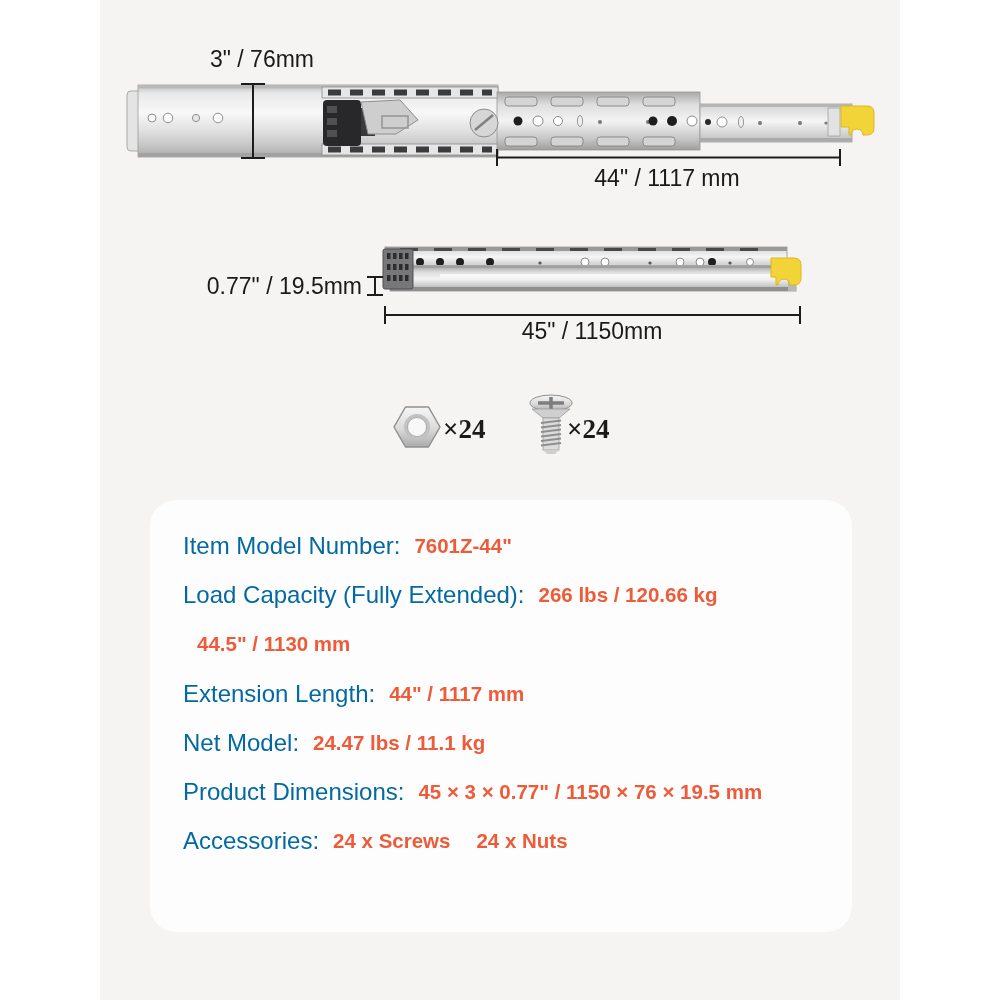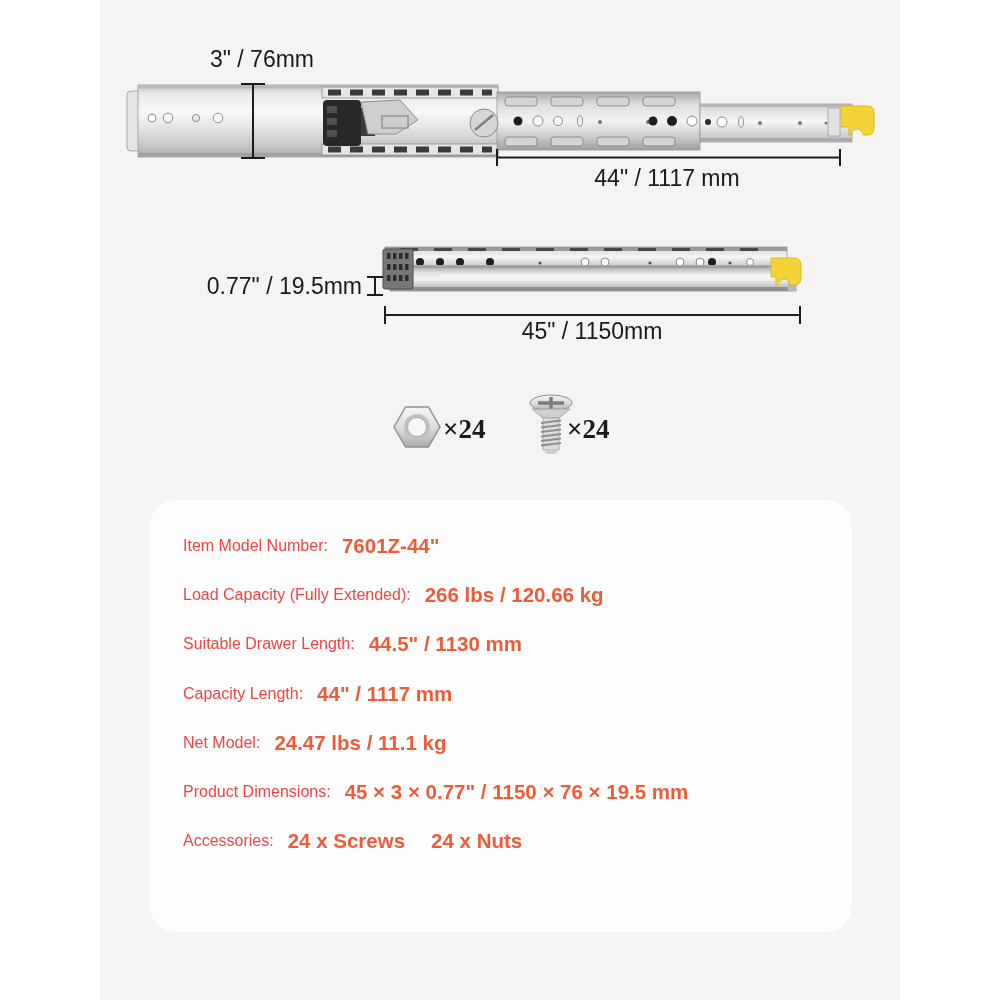--- a/index.html
+++ b/index.html
@@ -7,21 +7,21 @@
           font-family:"Liberation Sans",sans-serif;color:#1c1c1c;}
   .panel{position:absolute;left:100px;top:0;width:800px;height:1000px;background:#f5f4f2;}
   .abs{position:absolute;}
   .dim-label{position:absolute;font-size:23px;font-weight:500;color:#1a1a1a;white-space:nowrap;}
   .center{text-align:center;}
   .right{text-align:right;}
   .count-label{position:absolute;font-size:27px;font-weight:600;color:#1a1a1a;white-space:nowrap;font-family:Liberation Serif, serif;}
   .spec-card{position:absolute;left:150px;top:500px;width:702px;height:432px;background:#fdfdfd;border-radius:26px;}
   .spec-rows{position:absolute;left:33px;top:21px;right:20px;}
   .spec-row{height:49.3px;display:flex;align-items:center;white-space:nowrap;}
-  .spec-label{font-size:16px;font-weight:400;color:#ef4444;}
+  .spec-label{font-size:24px;font-weight:400;color:#0369a1;}
   .spec-value{font-size:20.5px;font-weight:700;color:#ed5b39;margin-left:14px;}
   .spec-value + .spec-value{margin-left:26px;}
   svg{display:block;}
 </style>
 </head>
 <body>
 
 <div class="canvas">
   <div class="panel"></div>
 
@@ -264,25 +264,24 @@
     <div class="spec-rows">
       <div class="spec-row">
         <span class="spec-label">Item Model Number:</span>
         <span class="spec-value">7601Z-44"</span>
       </div>
       <div class="spec-row">
         <span class="spec-label">Load Capacity (Fully Extended):</span>
         <span class="spec-value">266 lbs / 120.66 kg</span>
       </div>
       <div class="spec-row">
-        <span class="spec-label">Suitable Drawer Length:</span>
         <span class="spec-value">44.5" / 1130 mm</span>
       </div>
       <div class="spec-row">
-        <span class="spec-label">Capacity Length:</span>
+        <span class="spec-label">Extension Length:</span>
         <span class="spec-value">44" / 1117 mm</span>
       </div>
       <div class="spec-row">
         <span class="spec-label">Net Model:</span>
         <span class="spec-value">24.47 lbs / 11.1 kg</span>
       </div>
       <div class="spec-row">
         <span class="spec-label">Product Dimensions:</span>
         <span class="spec-value">45 × 3 × 0.77" / 1150 × 76 × 19.5 mm</span>
       </div>

